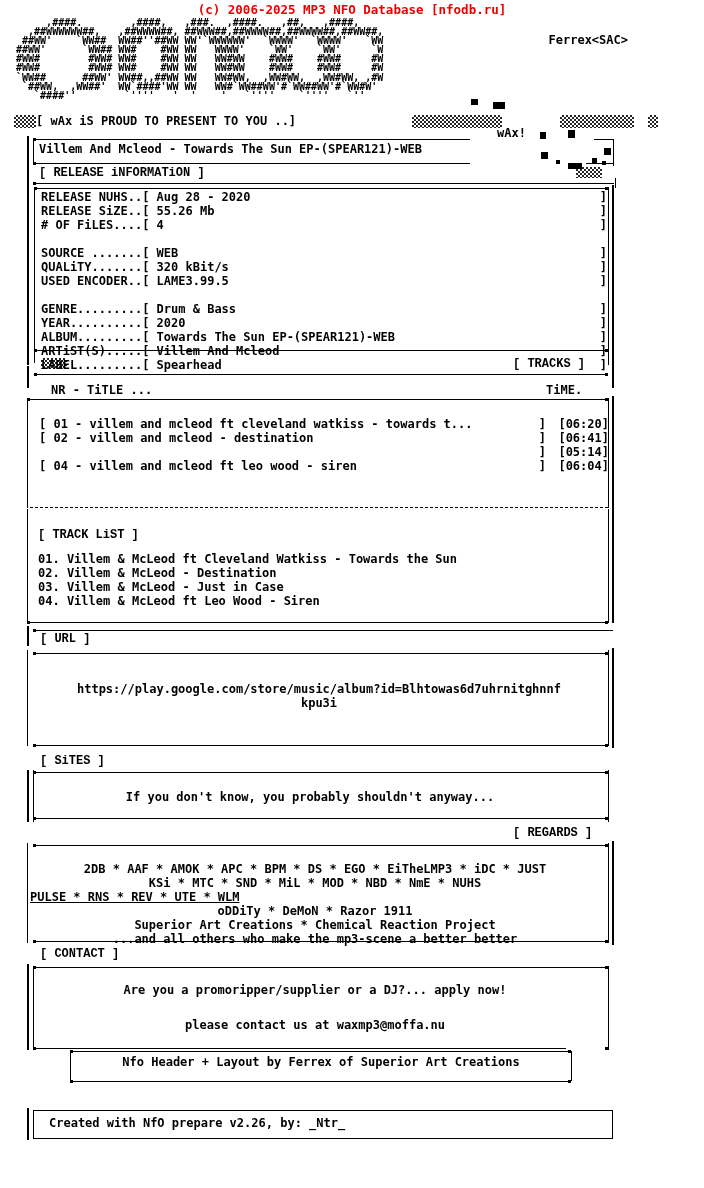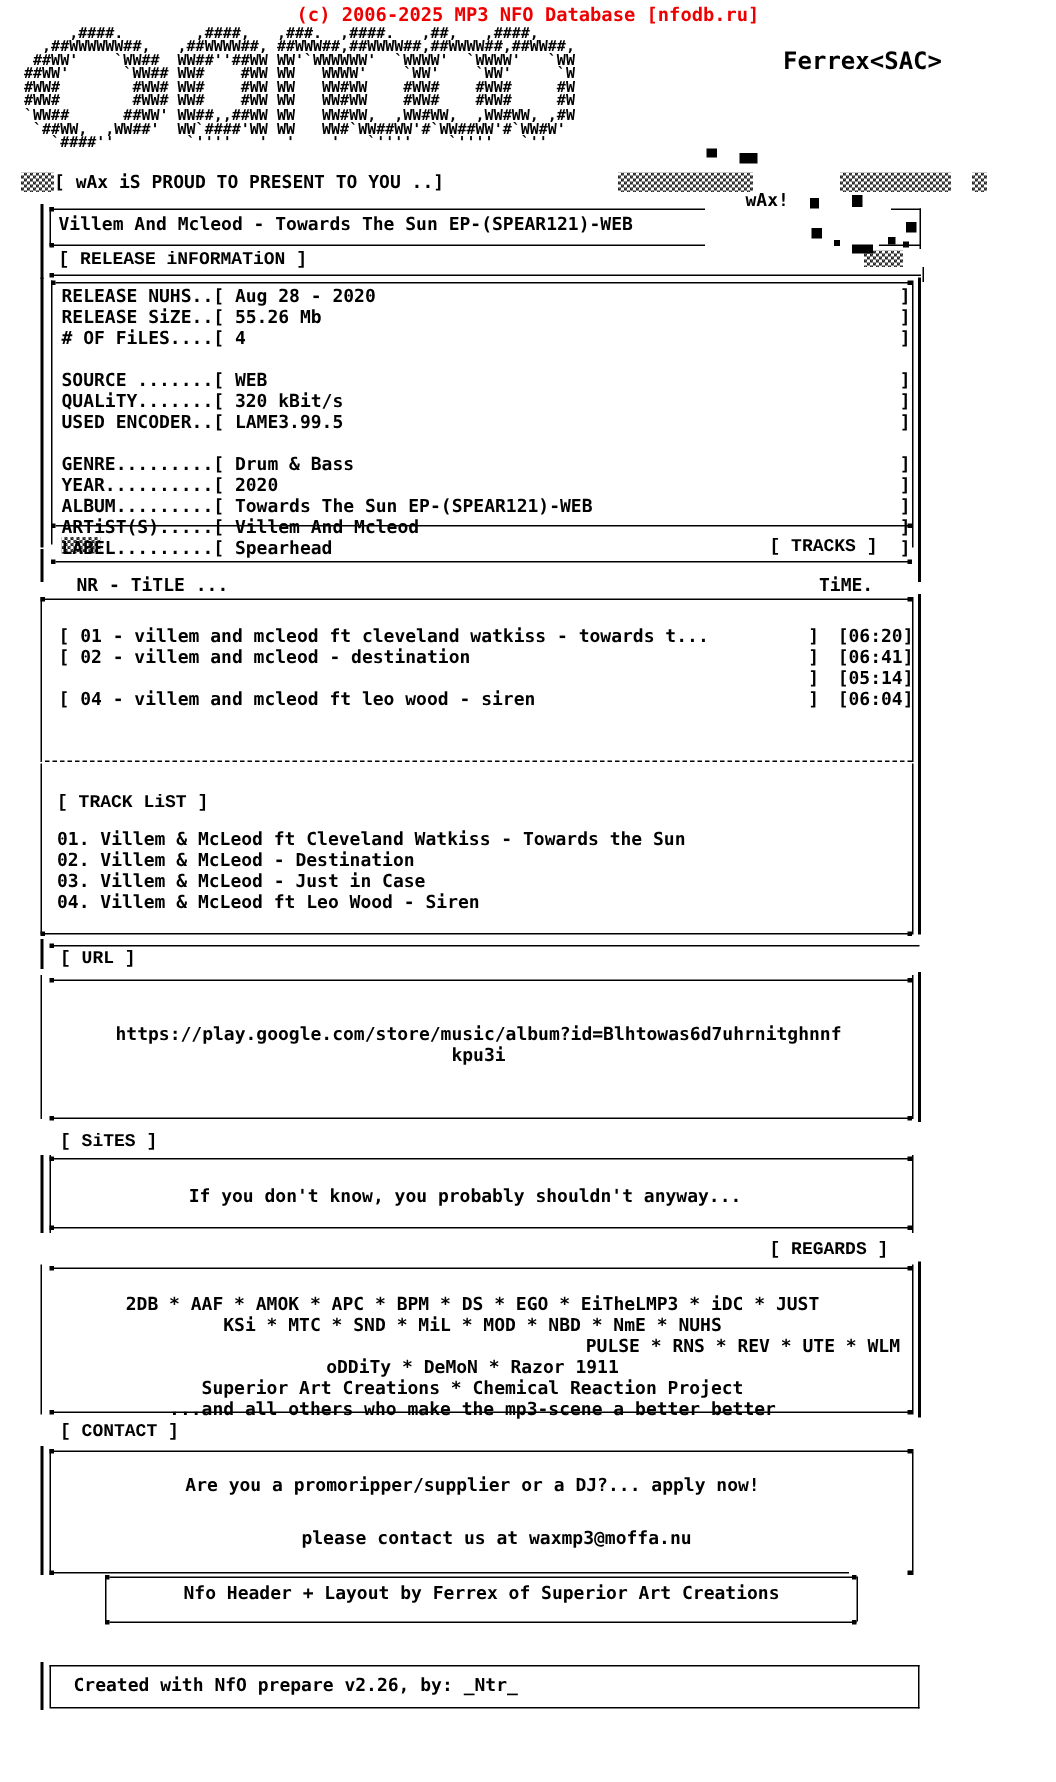--- a/index.html
+++ b/index.html
@@ -22,21 +22,21 @@
   .logo{
     position:absolute;left:10px;top:0px;
     font-family:"DejaVu Sans Mono",monospace;
     font-size:10px;line-height:9.1px;
     letter-spacing:0px;
     white-space:pre;
     font-weight:bold;
   }
   .sig{
     position:absolute;right:76px;top:16px;
-    font-size:16px;line-height:13px;font-weight:bold;white-space:pre;
+    font-size:12px;line-height:13px;font-weight:bold;white-space:pre;
   }
 
   
   .nfo{font-size:12px;line-height:14px;white-space:pre;font-weight:bold;}
   .hline{position:absolute;height:1px;background:#000;}
   .vline{position:absolute;width:1px;background:#000;}
   .vline2{position:absolute;width:2px;background:#000;}
   .dash{
     position:absolute;height:0;border-top:1px dashed #000;
   }
@@ -220,39 +220,39 @@
   <div class="sq" style="left:33px;top:844px;"></div>
   <div class="sq" style="left:605px;top:844px;"></div>
   <div class="vline" style="left:608px;top:843px;height:100px;"></div>
   <div class="vline2" style="left:612px;top:841px;height:104px;"></div>
   <div class="hline" style="left:36px;top:941px;width:571px;"></div>
   <div class="sq" style="left:33px;top:940px;"></div>
   <div class="sq" style="left:605px;top:940px;"></div>
   <div id="regards-rows" style="position:absolute;left:30px;top:862px;width:570px;">
       <div class="nfo" style="text-align: center;">2DB * AAF * AMOK * APC * BPM * DS * EGO * EiTheLMP3 * iDC * JUST</div>
       <div class="nfo" style="text-align: center;">KSi * MTC * SND * MiL * MOD * NBD * NmE * NUHS</div>
-      <div class="nfo" style="text-align: right;">PULSE * RNS * REV * UTE * WLM</div>
+      <div class="nfo" style="text-align: left; text-decoration: underline;">PULSE * RNS * REV * UTE * WLM</div>
       <div class="nfo" style="text-align: center;">oDDiTy * DeMoN * Razor 1911</div>
       <div class="nfo" style="text-align: center;">Superior Art Creations * Chemical Reaction Project</div>
       <div class="nfo" style="text-align: center;">...and all others who make the mp3-scene a better better</div>
     </div>
 
   <div class="boxlabel" style="left:40px;top:947px;">[ CONTACT ]</div>
 
   <div class="vline2" style="left:27px;top:964px;height:86px;"></div>
   <div class="vline" style="left:33px;top:966px;height:84px;"></div>
   <div class="hline" style="left:36px;top:967px;width:571px;"></div>
   <div class="sq" style="left:33px;top:966px;"></div>
   <div class="sq" style="left:605px;top:966px;"></div>
   <div class="vline" style="left:608px;top:966px;height:84px;"></div>
   <div class="hline" style="left:36px;top:1048px;width:530px;"></div>
   <div class="sq" style="left:33px;top:1047px;"></div>
   <div class="sq" style="left:605px;top:1047px;"></div>
   <div class="ctr" style="left:30px;top:983px;width:570px;">Are you a promoripper/supplier or a DJ?... apply now!</div>
-  <div class="ctr" style="left:30px;top:1018px;width:570px;margin-left:16px;">please contact us at waxmp3@moffa.nu</div>
+  <div class="ctr" style="left:30px;top:1018px;width:570px;">please contact us at waxmp3@moffa.nu</div>
 
   <div class="vline" style="left:70px;top:1051px;height:30px;"></div>
   <div class="hline" style="left:73px;top:1051px;width:498px;"></div>
   <div class="sq" style="left:70px;top:1050px;"></div>
   <div class="sq" style="left:568px;top:1050px;"></div>
   <div class="vline" style="left:571px;top:1051px;height:30px;"></div>
   <div class="hline" style="left:73px;top:1081px;width:498px;"></div>
   <div class="sq" style="left:70px;top:1080px;"></div>
   <div class="sq" style="left:568px;top:1080px;"></div>
   <div class="ctr" style="left:70px;top:1055px;width:502px;">Nfo Header + Layout by Ferrex of Superior Art Creations</div>

